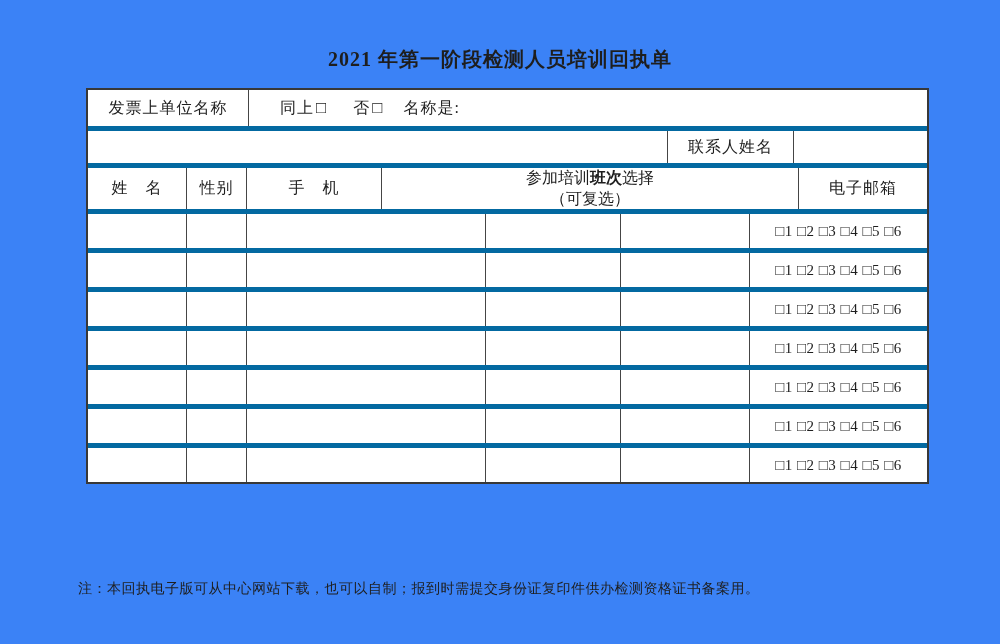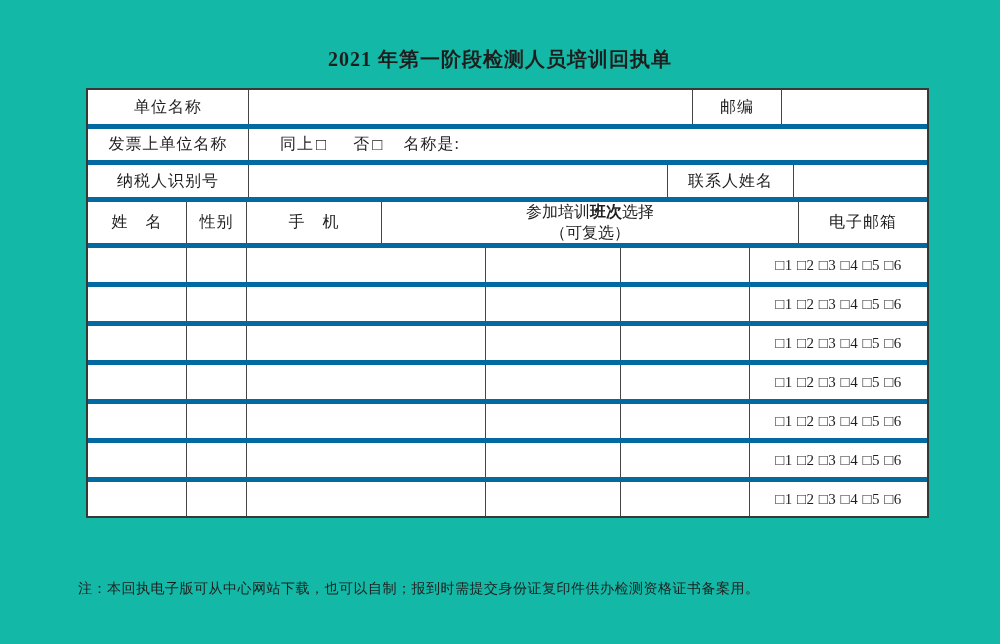--- a/index.html
+++ b/index.html
@@ -5,21 +5,21 @@
   html, body {
     margin: 0;
     padding: 0;
     width: 1000px;
     height: 644px;
     background: #ffffff;
     overflow: hidden;
     font-family: "Liberation Serif", "DejaVu Serif", serif;
     color: #1e1e1e;
   }
-  .page { position: relative; width: 1000px; height: 644px; background: #14b8a6; }
+  .page { position: relative; width: 1000px; height: 644px; background: #3b82f6; }
 
   .title {
     position: absolute;
     top: 46px; left: 0;
     width: 1000px;
     text-align: center;
     font-size: 20px;
     font-weight: bold;
     letter-spacing: 1px;
   }
@@ -75,42 +75,35 @@
 </style>
 </head>
 <body>
 
 <div class="page">
 
   <div class="title">2021 年第一阶段检测人员培训回执单</div>
 
   <div class="form-table">
 
-    <div class="row h34">
-      <div class="cell" style="width:160px">单位名称</div>
-      <div class="cell flex1"></div>
-      <div class="cell" style="width:89px">邮编</div>
-      <div class="cell" style="width:146px"></div>
-    </div>
 
     <div class="row h36">
       <div class="cell" style="width:160px">发票上单位名称</div>
       <div class="cell flex1 left">
         <span>同上</span>
           <span class="cbx">□</span>
         <span class="gap-a"></span>
         <span>否</span>
           <span class="cbx">□</span>
         <span class="gap-b"></span>
         <span>名称是:</span>
       </div>
     </div>
 
     <div class="row h37">
-      <div class="cell" style="width:160px">纳税人识别号</div>
       <div class="cell flex1"></div>
       <div class="cell" style="width:126px">联系人姓名</div>
       <div class="cell" style="width:134px"></div>
     </div>
 
 
     <div class="row h46">
       <div class="cell" style="width:98px">姓　名</div>
       <div class="cell" style="width:60px">性别</div>
       <div class="cell" style="width:135px">手　机</div>

